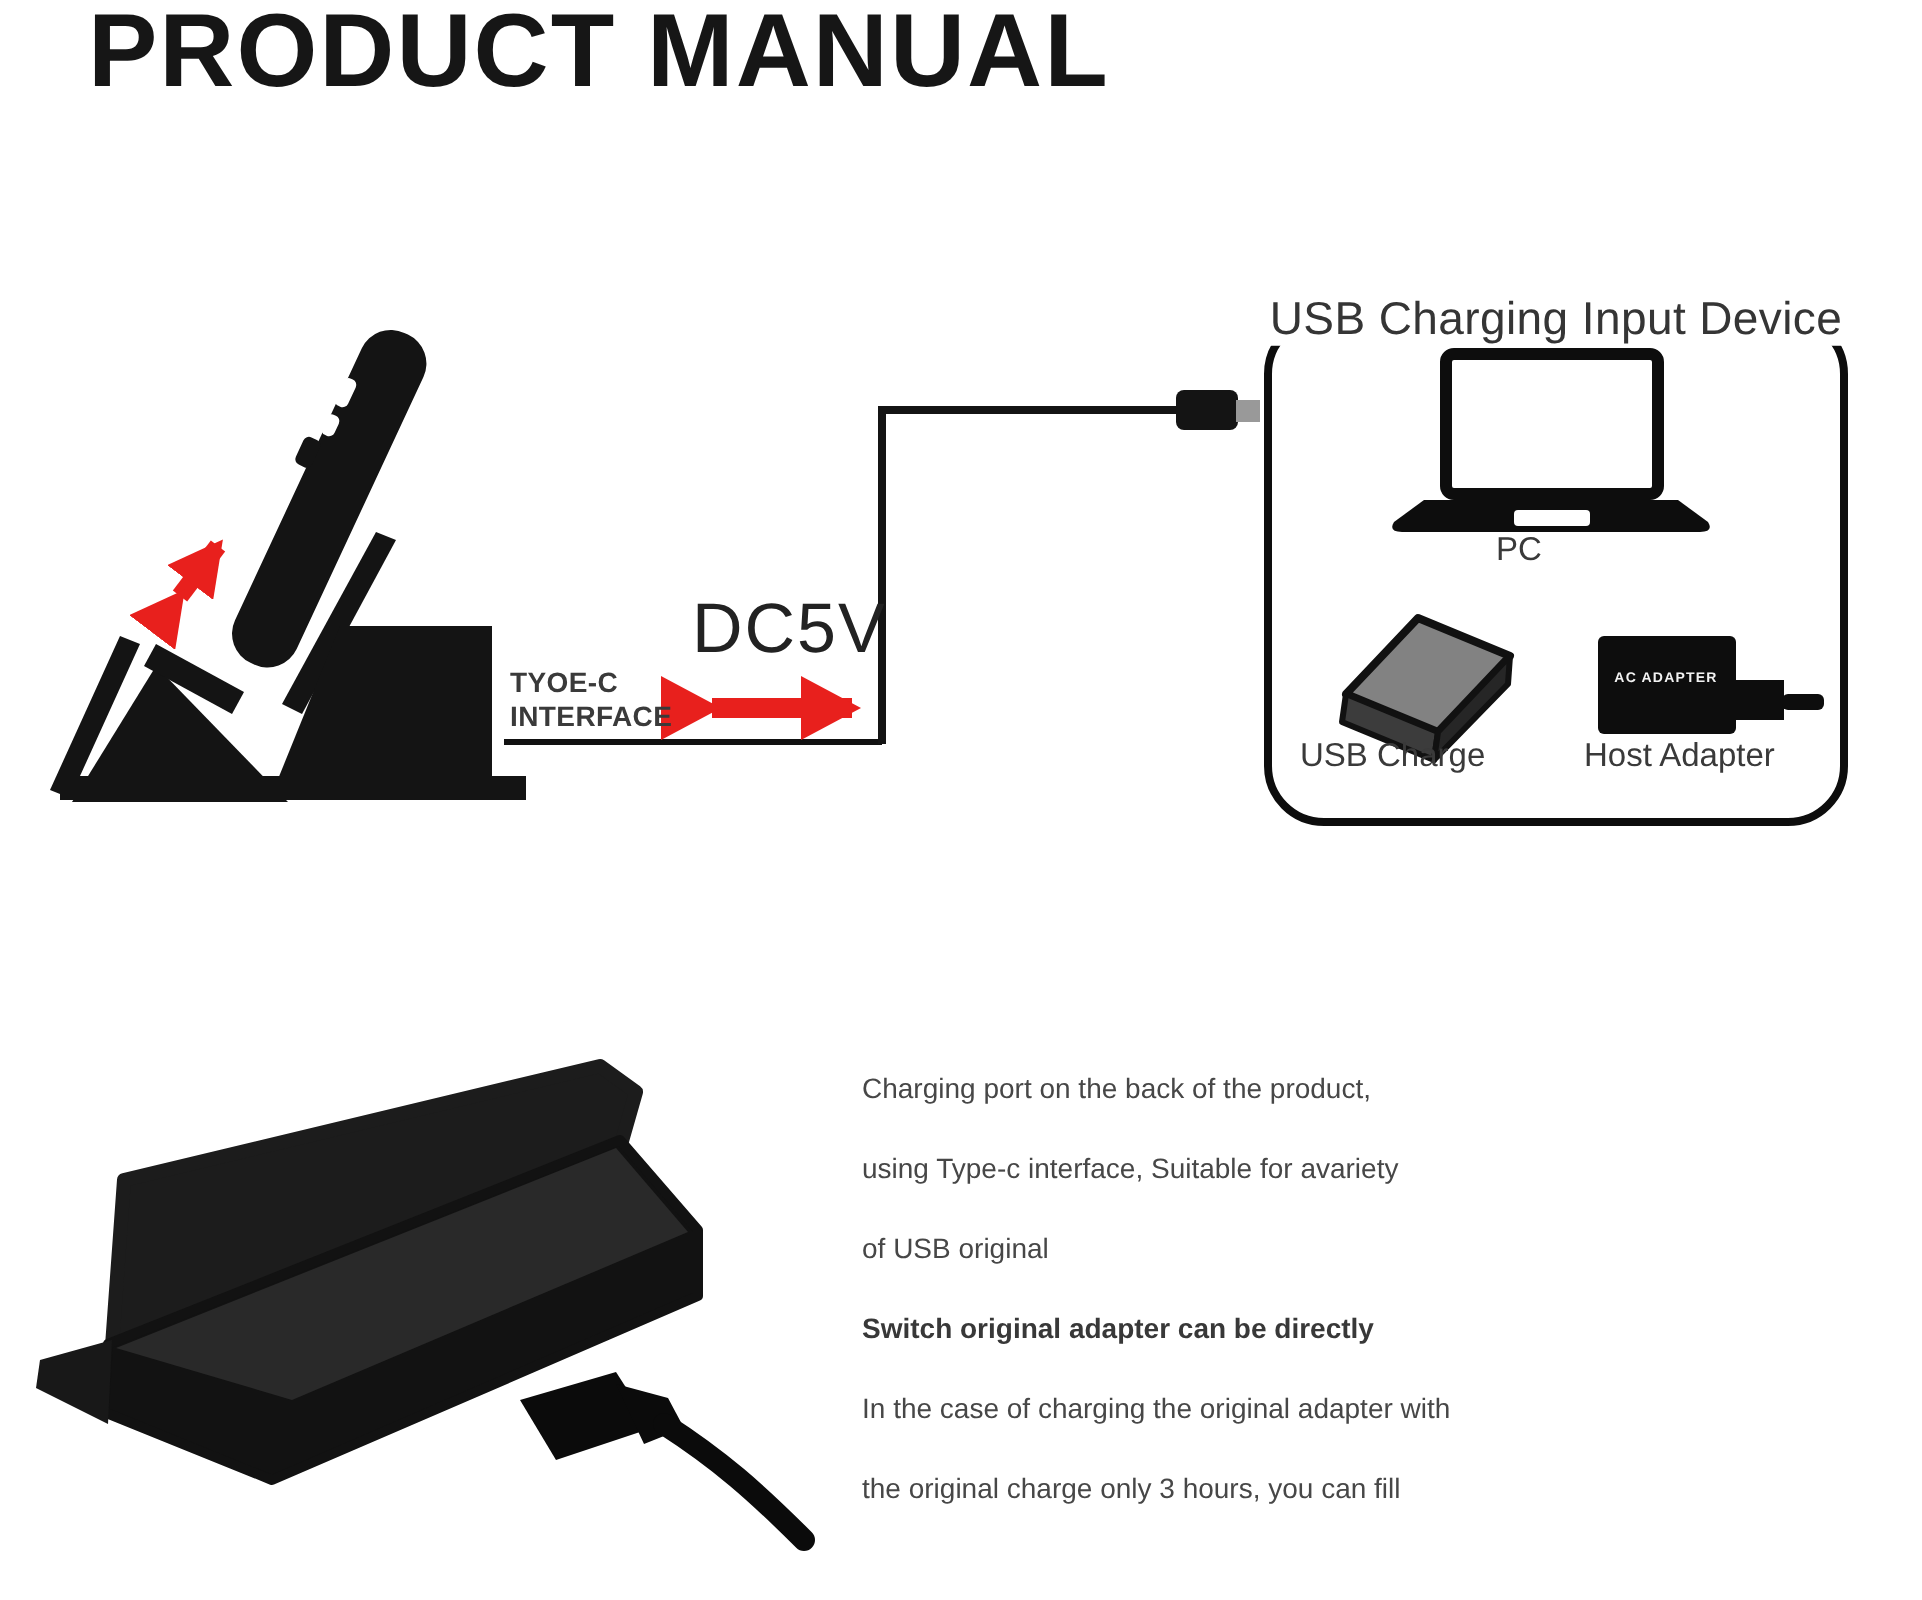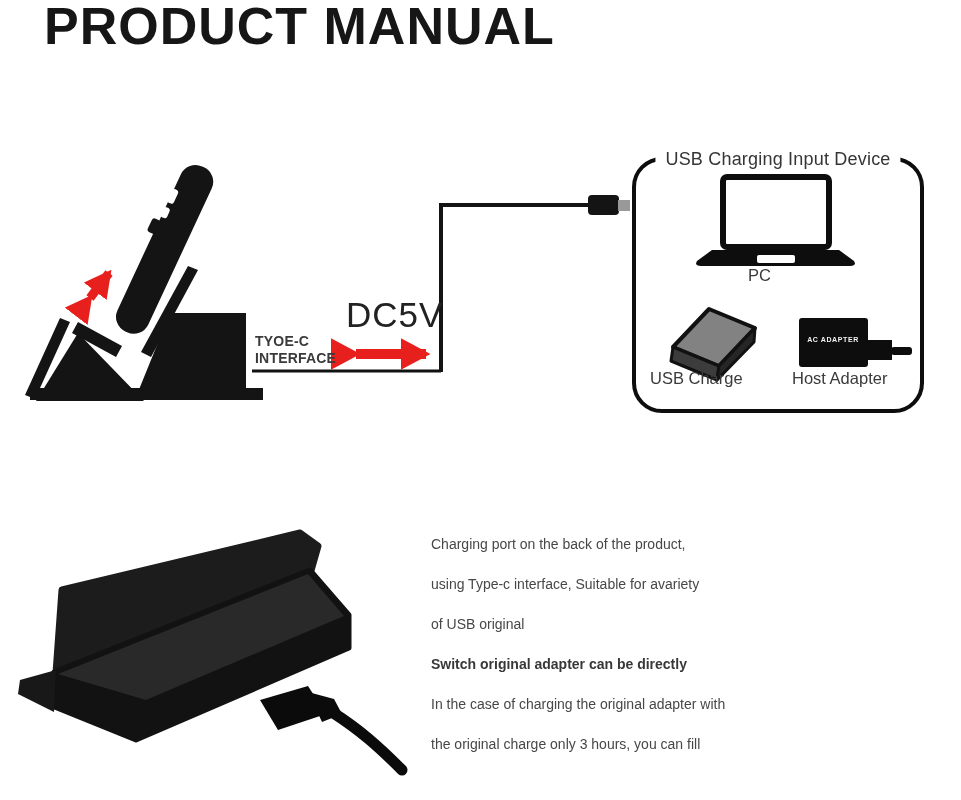--- a/index.html
+++ b/index.html
@@ -23,21 +23,21 @@
     left:336px; top:295px; font-size:35px; font-weight:500; color:#222222;
     letter-spacing:1px;
   }
   .device-box {
     left:622px; top:157px; width:292px; height:256px;
     border:4.5px solid #0d0d0d; border-radius:30px; background:transparent;
   }
   .device-box-title {
     position:absolute; left:50%; top:0; transform:translate(-50%,-56%);
     background:#ffffff; padding:0 10px; white-space:nowrap;
-    font-size:18px; font-weight:500; color:#353535; letter-spacing:0.2px;
+    font-size:23px; font-weight:500; color:#353535; letter-spacing:0.2px;
   }
   .icon-label { font-size:16.5px; color:#3a3a3a; white-space:nowrap; }
   .pc-label       { left:738px; top:266px; width:56px; }
   .usbcharge-label{ left:640px; top:369px; width:112px; }
   .hostadapter-label{ left:782px; top:369px; width:112px; }
   .ac-adapter-text {
     left:793px; top:336px; width:60px; text-align:center;
     font-size:7px; font-weight:700; color:#f2f2f2; letter-spacing:0.6px; white-space:nowrap;
   }
   .desc-block { left:421px; top:524px; width:535px; }

